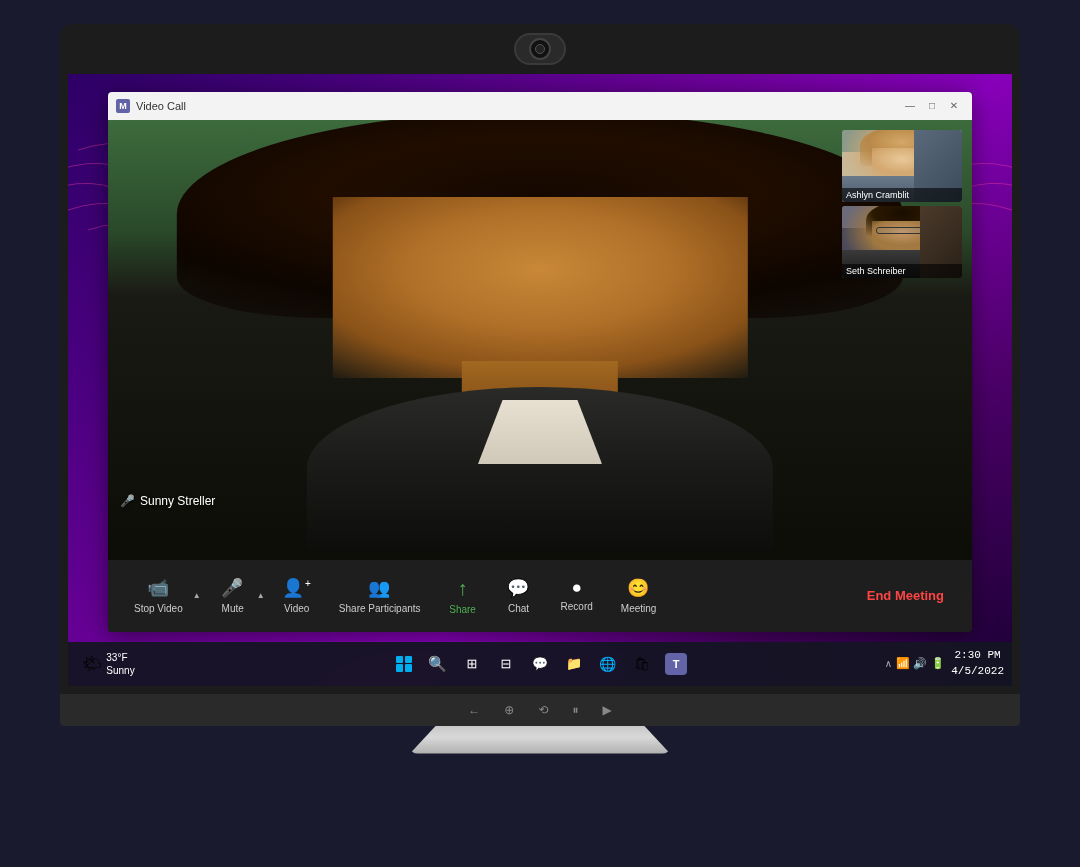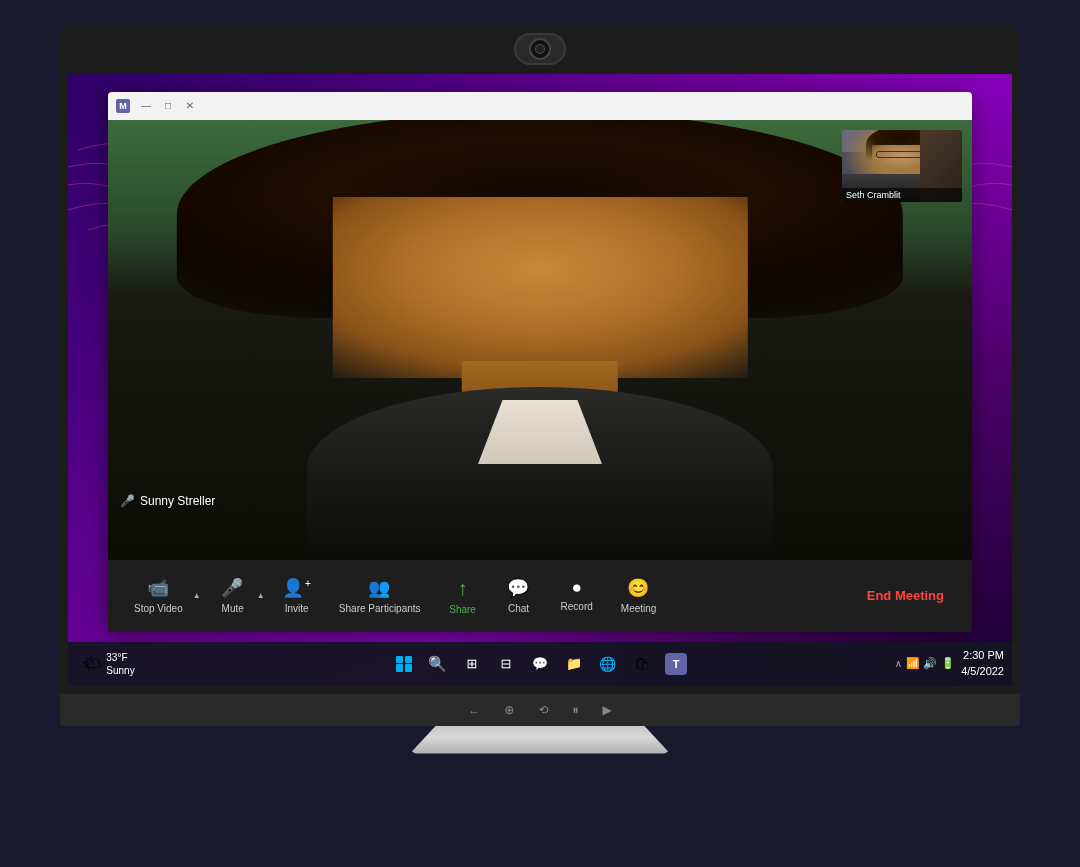--- a/index.html
+++ b/index.html
@@ -173,22 +173,23 @@
 
     .system-tray {
       display: flex;
       align-items: center;
       gap: 4px;
     }
 
     .clock {
       font-size: 11px;
       color: #fff;
-      text-align: right;
+      text-align: center;
       line-height: 1.4;
+      font-family: Liberation Mono, monospace;
     }
 
     
     .video-window {
       position: absolute;
       top: 18px;
       left: 40px;
       right: 40px;
       bottom: 54px;
       background: #1a1a1a;
@@ -496,20 +497,21 @@
           </g>
         </svg>
       </div>
 
       <div class="video-window">
 
         <div class="title-bar">
           <div class="title-bar-icon">
             <span style="font-size:9px;color:white;font-weight:bold">M</span>
           </div>
+          <span class="title-bar-text">Video Call</span>
           <div class="title-bar-controls">
             <div class="title-btn">—</div>
             <div class="title-btn">□</div>
             <div class="title-btn close">✕</div>
           </div>
         </div>
 
         <div class="video-main">
 
           <div class="main-speaker">
@@ -530,32 +532,42 @@
             </div>
 
             <div class="speaker-label">
               <span class="mic-indicator">🎤</span>
               <span>Sunny Streller</span>
             </div>
           </div>
 
           <div class="participant-panel">
 
+            <div class="participant-thumb thumb-1">
+              <div class="thumb-person thumb-face-1">
+
+                <div style="position:absolute;top:-5%;left:15%;right:15%;height:55%;background:radial-gradient(ellipse 80% 80% at 50% 40%,#d4a868 0%,#b88848 50%,transparent 100%);border-radius:50% 50% 0 0;"></div>
+                <div style="position:absolute;top:25%;left:25%;right:25%;height:40%;background:radial-gradient(ellipse 80% 80% at 50% 40%,#e8c898 0%,#d4a870 60%,transparent 100%);"></div>
+                <div style="position:absolute;bottom:0;left:0;right:0;height:35%;background:linear-gradient(180deg,#6a7a8a 0%,#4a5a6a 100%);"></div>
+                <div style="position:absolute;top:0;right:0;bottom:0;width:40%;background:linear-gradient(135deg,#5a6a7a 0%,#3a4a5a 100%);"></div>
+              </div>
+              <div class="thumb-name">Ashlyn Cramblit</div>
+            </div>
 
             <div class="participant-thumb thumb-2">
               <div class="thumb-person thumb-face-2">
 
                 <div style="position:absolute;top:-5%;left:20%;right:20%;height:50%;background:radial-gradient(ellipse 80% 80% at 50% 30%,#1a0d00 0%,#2a1800 50%,transparent 100%);border-radius:50% 50% 0 0;"></div>
                 <div style="position:absolute;top:22%;left:25%;right:25%;height:38%;background:radial-gradient(ellipse 80% 80% at 50% 40%,#c89868 0%,#a07840 60%,transparent 100%);"></div>
 
                 <div style="position:absolute;top:30%;left:28%;right:28%;height:10%;border:1.5px solid #333;border-radius:3px;background:rgba(100,150,200,0.1);"></div>
                 <div style="position:absolute;bottom:0;left:0;right:0;height:38%;background:linear-gradient(180deg,#3a3a3a 0%,#1a1a1a 100%);"></div>
                 <div style="position:absolute;top:0;right:0;bottom:0;width:35%;background:linear-gradient(135deg,#4a3a2a 0%,#2a2018 100%);"></div>
               </div>
-              <div class="thumb-name">Seth Cramblit</div>
+              <div class="thumb-name">Seth Schreiber</div>
             </div>
 
           </div>
 
         </div>
 
         <div class="control-bar">
 
           <div class="ctrl-btn-with-arrow">
             <div class="ctrl-btn">
@@ -568,21 +580,21 @@
           <div class="ctrl-btn-with-arrow">
             <div class="ctrl-btn">
               <span class="ctrl-icon">🎤</span>
               <span class="ctrl-label">Mute</span>
             </div>
             <span class="ctrl-chevron">▲</span>
           </div>
 
           <div class="ctrl-btn">
             <span style="color:white;font-size:18px;">👤<sup style="font-size:10px">+</sup></span>
-            <span class="ctrl-label">Invite</span>
+            <span class="ctrl-label">Video</span>
           </div>
 
           <div class="ctrl-btn">
             <span class="ctrl-icon">👥</span>
             <span class="ctrl-label">Share Participants</span>
           </div>
 
           <div class="ctrl-btn">
             <span style="color:#4caf50;font-size:20px;font-weight:bold;">↑</span>
             <span class="ctrl-label" style="color:#4caf50;">Share</span>

